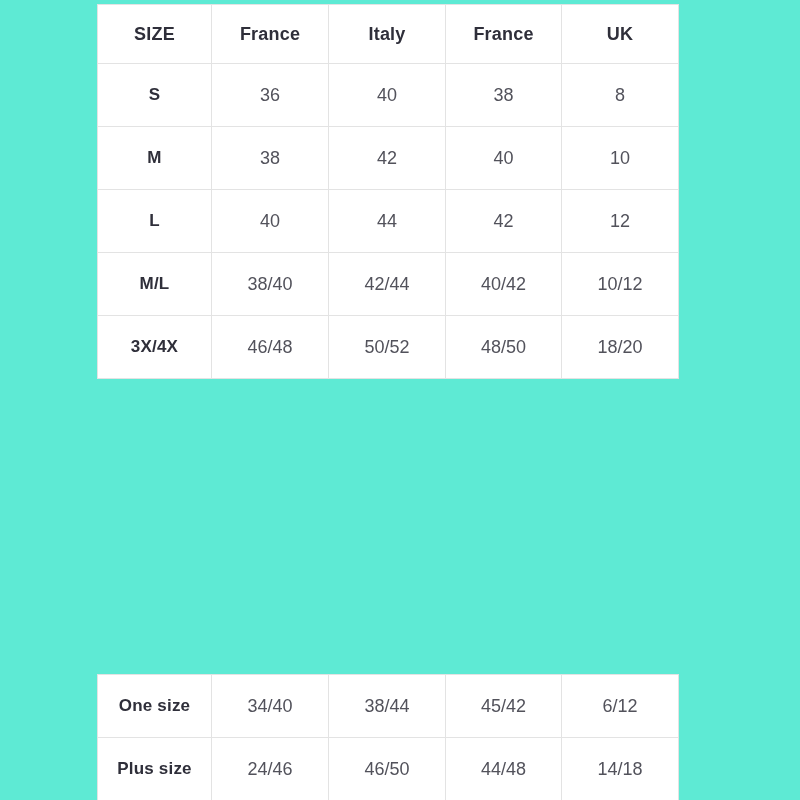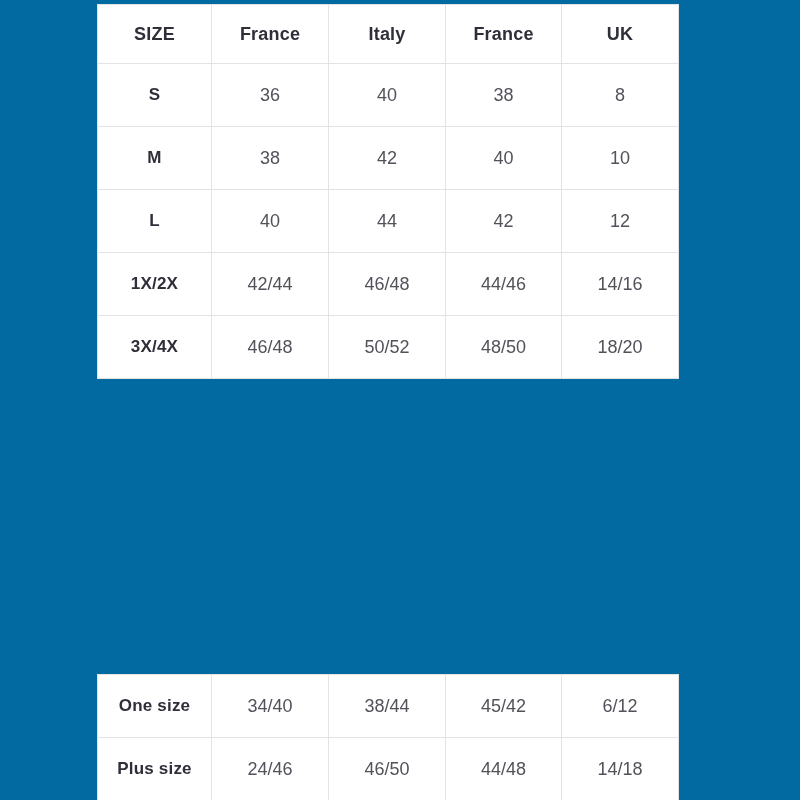--- a/index.html
+++ b/index.html
@@ -4,21 +4,21 @@
 <style>
   * { margin: 0; padding: 0; box-sizing: border-box; }
   html, body {
     width: 800px; height: 800px;
     background: #ffffff;
     font-family: "Liberation Sans", "DejaVu Sans", sans-serif;
   }
   .page {
     position: relative;
     width: 800px; height: 800px;
-    background: #0369a1;
+    background: #5eead4;
   }
   table.size-table {
     border-collapse: collapse;
     table-layout: fixed;
     width: 581px;
   }
   #main-table { position: absolute; left: 97px; top: 4px; }
   #secondary-table { position: absolute; left: 97px; top: 674px; }
   .size-table td, .size-table th {
     border: 1px solid #e3e3e3;
@@ -89,25 +89,25 @@
         <td class="value-cell">10</td>
       </tr>
       <tr class="data-row">
         <td class="label-cell">L</td>
         <td class="value-cell">40</td>
         <td class="value-cell">44</td>
         <td class="value-cell">42</td>
         <td class="value-cell">12</td>
       </tr>
       <tr class="data-row">
-        <td class="label-cell">1X/2X</td>
+        <td class="label-cell">M/L</td>
+        <td class="value-cell">38/40</td>
         <td class="value-cell">42/44</td>
-        <td class="value-cell">46/48</td>
-        <td class="value-cell">44/46</td>
-        <td class="value-cell">14/16</td>
+        <td class="value-cell">40/42</td>
+        <td class="value-cell">10/12</td>
       </tr>
       <tr class="data-row">
         <td class="label-cell">3X/4X</td>
         <td class="value-cell">46/48</td>
         <td class="value-cell">50/52</td>
         <td class="value-cell">48/50</td>
         <td class="value-cell">18/20</td>
       </tr>
     </tbody>
   </table>

